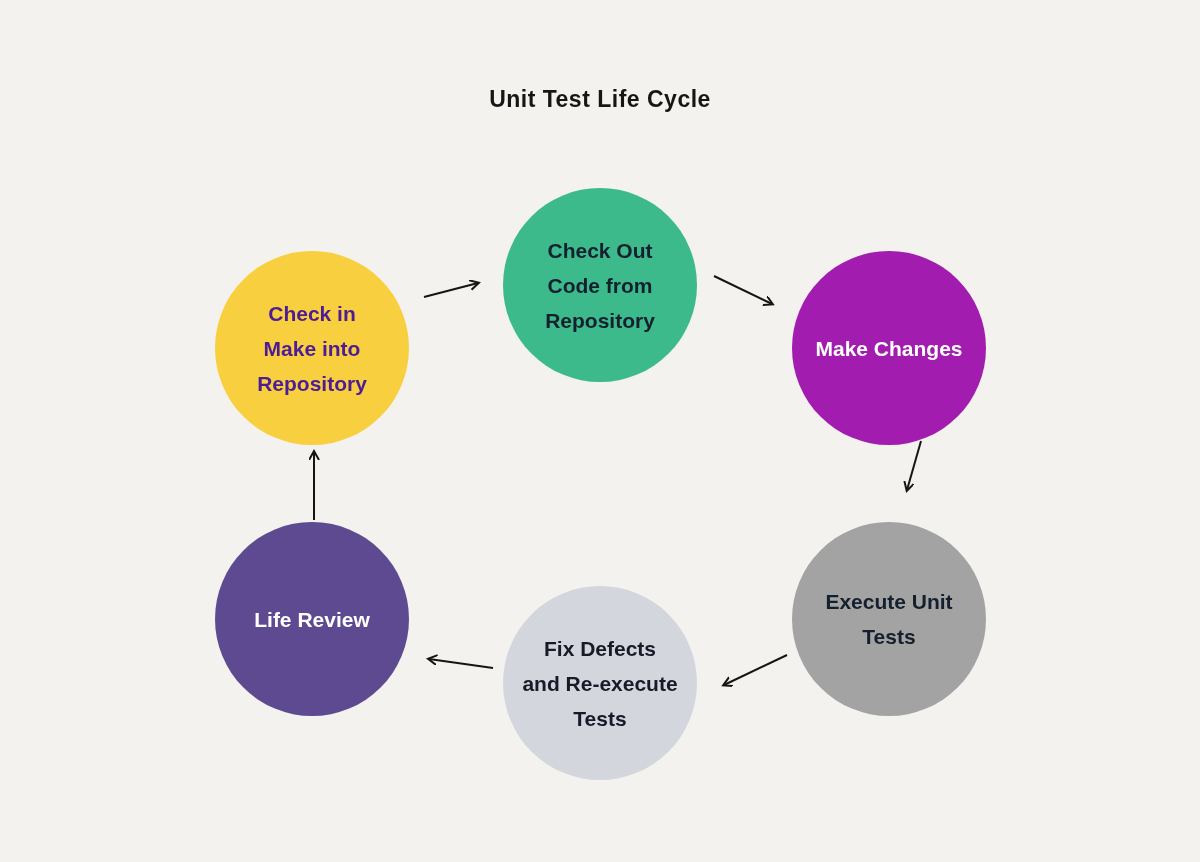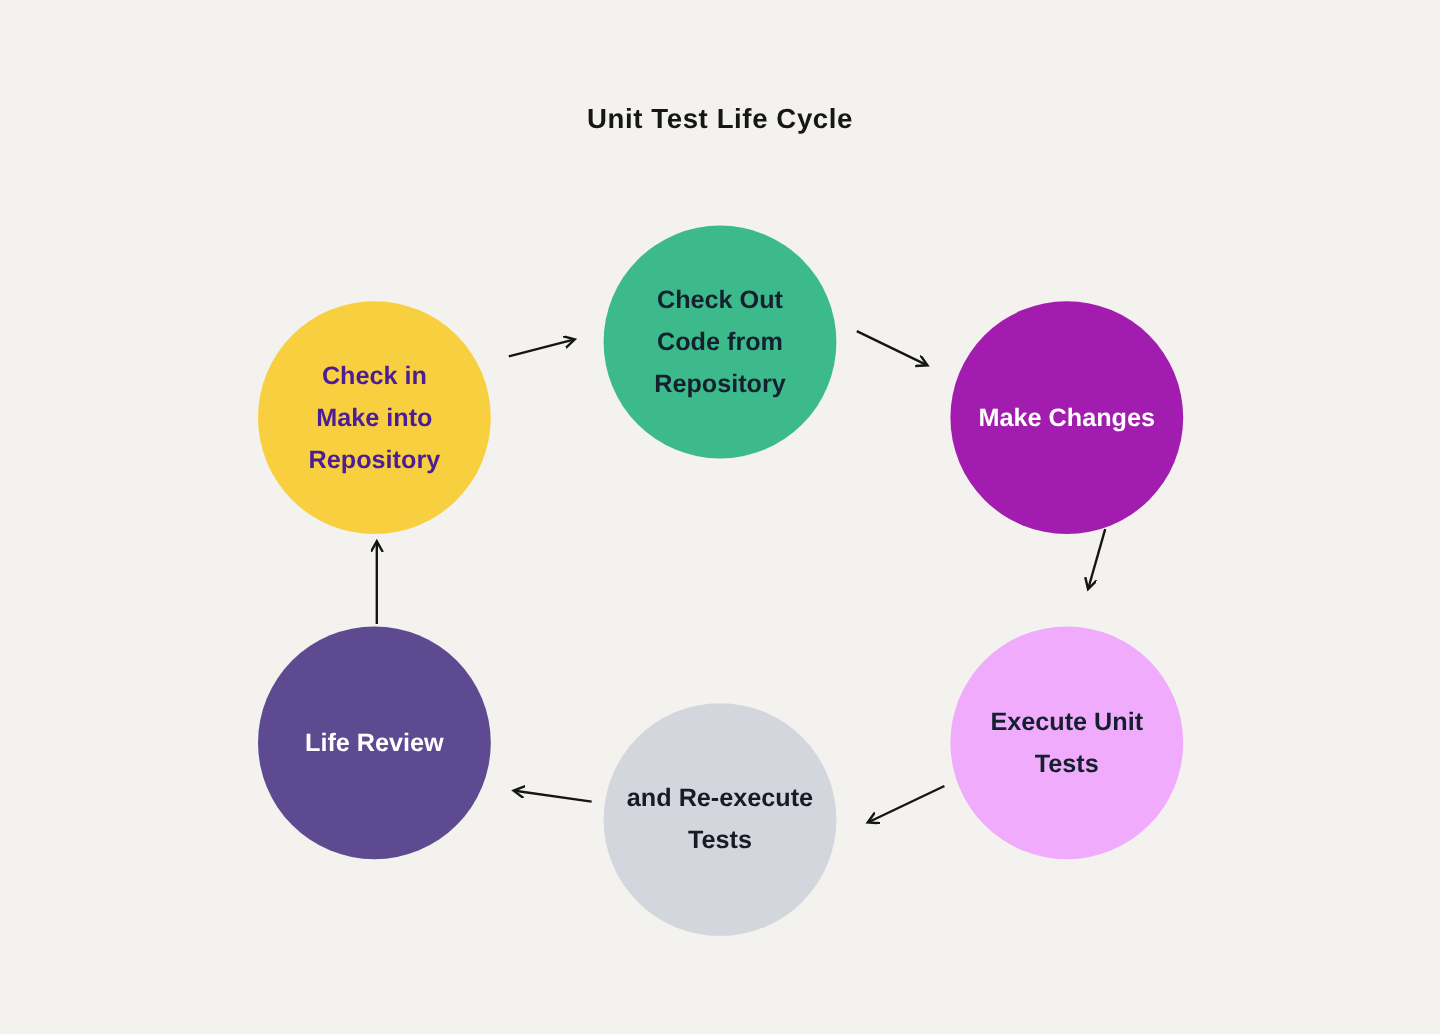--- a/index.html
+++ b/index.html
@@ -90,29 +90,30 @@
       <span>Repository</span>
     </div>
   </div>
 
   <div class="node node-make-changes" style="background: #a21caf; color: rgb(255, 255, 255);">
     <div class="node-label">
       <span>Make Changes</span>
     </div>
   </div>
 
-  <div class="node node-execute" style="background: #f0abfc; color: rgb(20, 32, 46);">
+  <div class="node node-execute" style="background: #a3a3a3; color: rgb(20, 32, 46);">
     <div class="node-label">
       <span>Execute Unit</span>
       <span>Tests</span>
     </div>
   </div>
 
   <div class="node node-fix-defects" style="background: rgb(211, 215, 221); color: rgb(25, 25, 39);">
     <div class="node-label">
+      <span>Fix Defects</span>
       <span>and Re-execute</span>
       <span>Tests</span>
     </div>
   </div>
 
   <div class="node node-code-review" style="background: rgb(93, 74, 144); color: rgb(255, 255, 255);">
     <div class="node-label">
       <span>Life Review</span>
     </div>
   </div>

